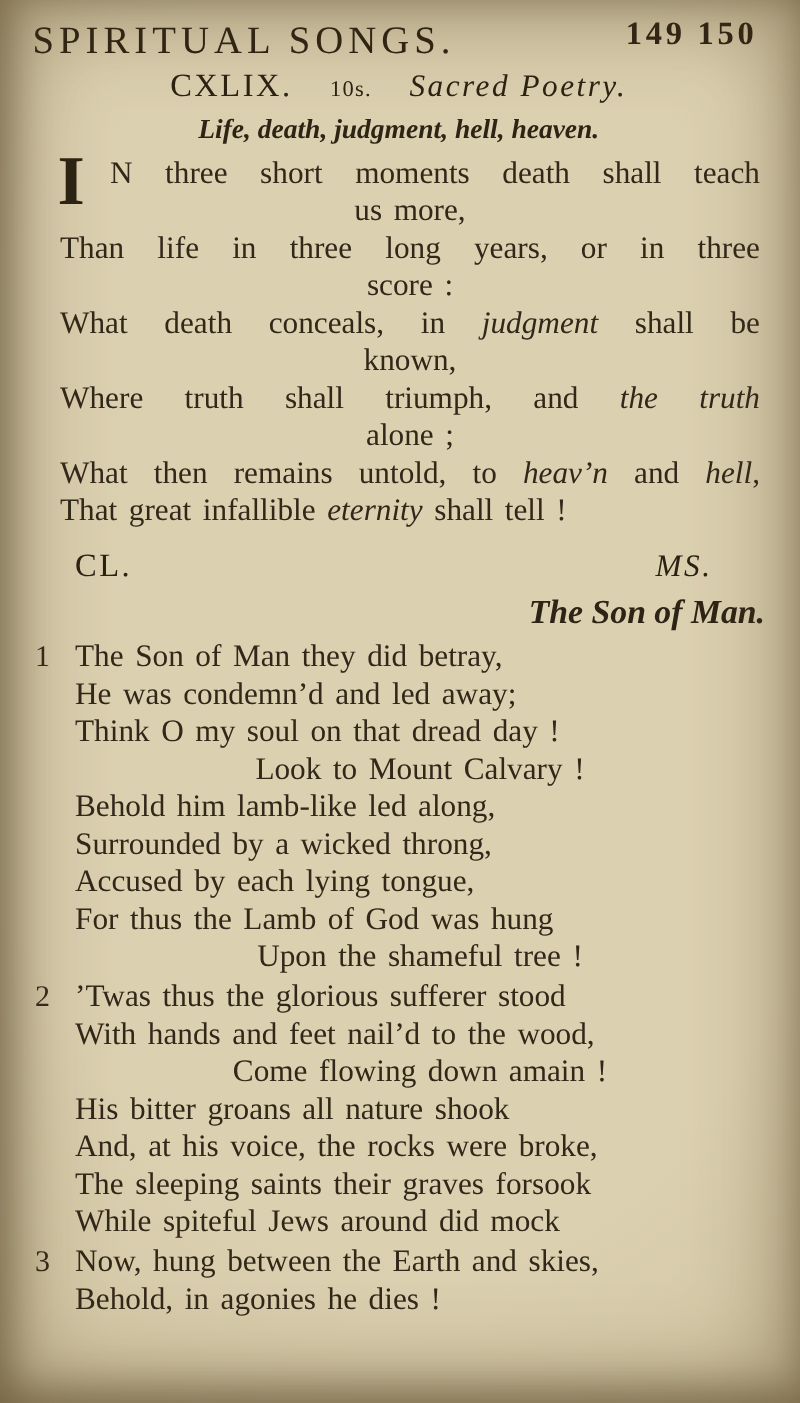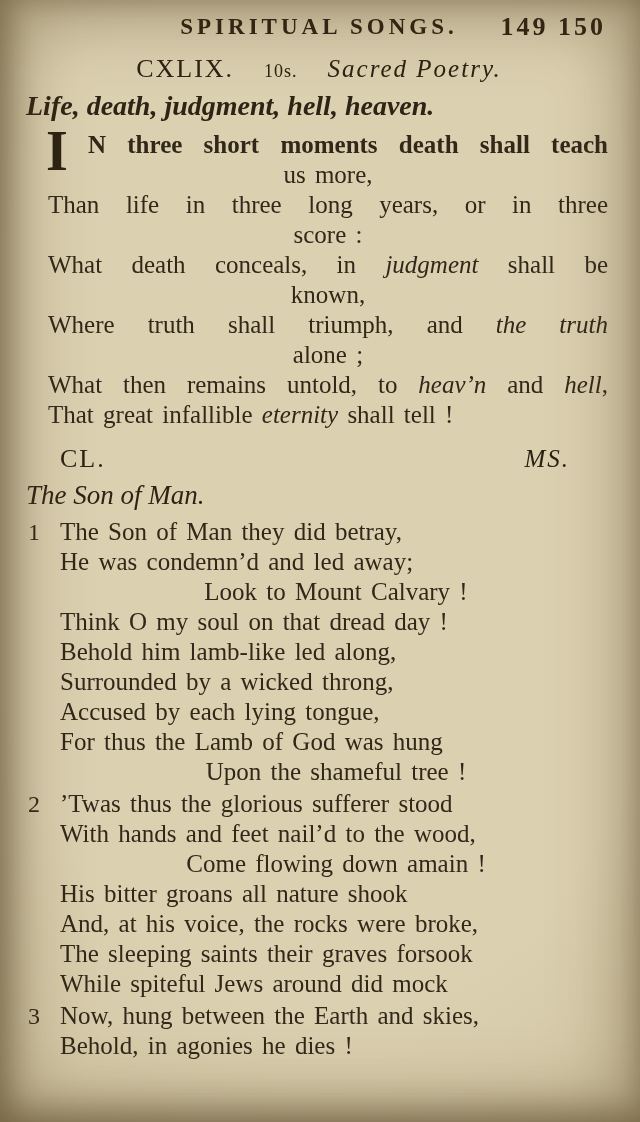--- a/index.html
+++ b/index.html
@@ -16,52 +16,52 @@
     padding:14px 28px 10px 26px;
   }
   .page::after{
     content:"";position:absolute;inset:0;pointer-events:none;
     box-shadow:inset 0 0 70px 18px rgba(84,66,32,.38), inset 12px 0 28px rgba(70,54,24,.28), inset 0 -14px 30px rgba(70,54,24,.3);
   }
   .header{
     position:relative;height:36px;margin-bottom:4px;
   }
   .running-title{
-    position:absolute;left:0;right:0;text-align:center;
-    font-weight:bold;font-size:23px;letter-spacing:4px;color:#2c2213;
+    position:absolute;left:0;right:0;
+    font-weight:normal;font-size:31px;letter-spacing:4px;color:#2c2213;
   }
   .page-numbers{
     position:absolute;right:6px;top:-2px;
     font-weight:bold;font-size:26px;letter-spacing:3px;color:#2c2213;
   }
   .hymn-heading{
     display:flex;justify-content:center;align-items:baseline;gap:30px;
     font-size:26px;margin:2px 0 6px 0;color:#2c2213;
   }
   .hymn-heading.cl{justify-content:space-between;padding:0 42px 0 34px;gap:10px;margin-top:14px;}
   .hymn-number{letter-spacing:2px;}
   .hymn-meter{font-size:18px;letter-spacing:1px;}
   .hymn-attr{font-style:italic;letter-spacing:2px;font-size:25px;}
   .subtitle{
-    text-align:left;font-style:italic;font-size:28px;font-weight:bold;
+    text-align:center;font-style:italic;font-size:22px;font-weight:bold;
     margin:2px 0 8px 0;color:#2e2415;
   }
   .hymn-title{
-    text-align:left;font-style:italic;font-size:27px;font-weight:normal;
+    text-align:right;font-style:italic;font-size:27px;font-weight:bold;
     margin:2px 0 6px 0;color:#2e2415;
   }
   .verse149{position:relative;padding:0 4px 0 22px;margin-bottom:2px;}
   .dropcap{
     position:absolute;left:20px;top:-4px;
     font-size:56px;line-height:50px;font-weight:bold;color:#2c2213;
   }
   .line{
     font-size:25px;line-height:30px;word-spacing:3px;white-space:nowrap;
   }
-  .line.first{margin-left:40px;font-weight:bold;}
+  .line.first{margin-left:40px;}
   .line.center{text-align:center;white-space:normal;}
   .line.just{text-align:justify;text-align-last:justify;white-space:normal;}
   .it{font-style:italic;}
   .verses{padding-left:2px;}
   .verse{display:flex;margin-bottom:2px;}
   .vnum{
     width:32px;flex:0 0 32px;font-size:24px;line-height:30px;color:#32281a;
   }
   .vlines{flex:1;}
 </style>
@@ -105,22 +105,22 @@
   </div>
 
   <div class="hymn-title">The Son of Man.</div>
 
   <div class="verses">
       <div class="verse">
         <span class="vnum">1</span>
         <div class="vlines">
           <div class="line"><span>The Son of Man they did betray,</span></div>
           <div class="line"><span>He was condemn’d and led away;</span></div>
+          <div class="line"><span>Think O my soul on that dread day !</span></div>
           <div class="line center"><span>Look to Mount Calvary !</span></div>
-          <div class="line"><span>Think O my soul on that dread day !</span></div>
           <div class="line"><span>Behold him lamb-like led along,</span></div>
           <div class="line"><span>Surrounded by a wicked throng,</span></div>
           <div class="line"><span>Accused by each lying tongue,</span></div>
           <div class="line"><span>For thus the Lamb of God was hung</span></div>
           <div class="line center"><span>Upon the shameful tree !</span></div>
         </div>
       </div>
       <div class="verse">
         <span class="vnum">2</span>
         <div class="vlines">

